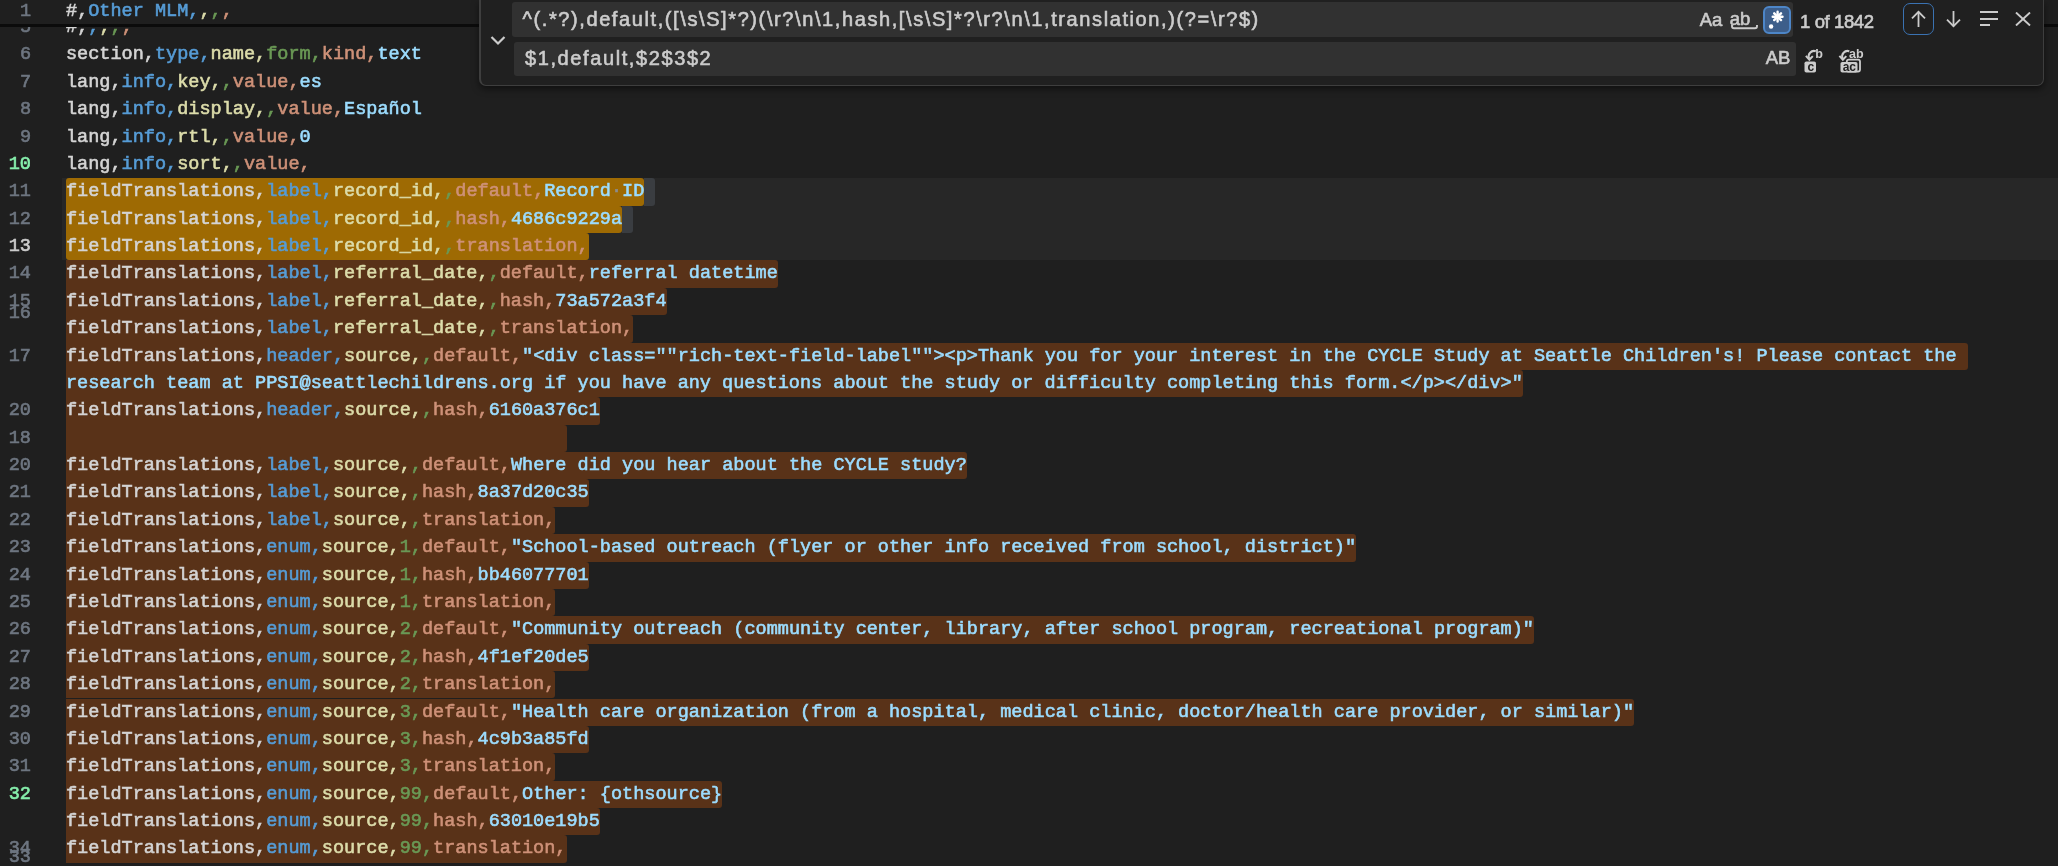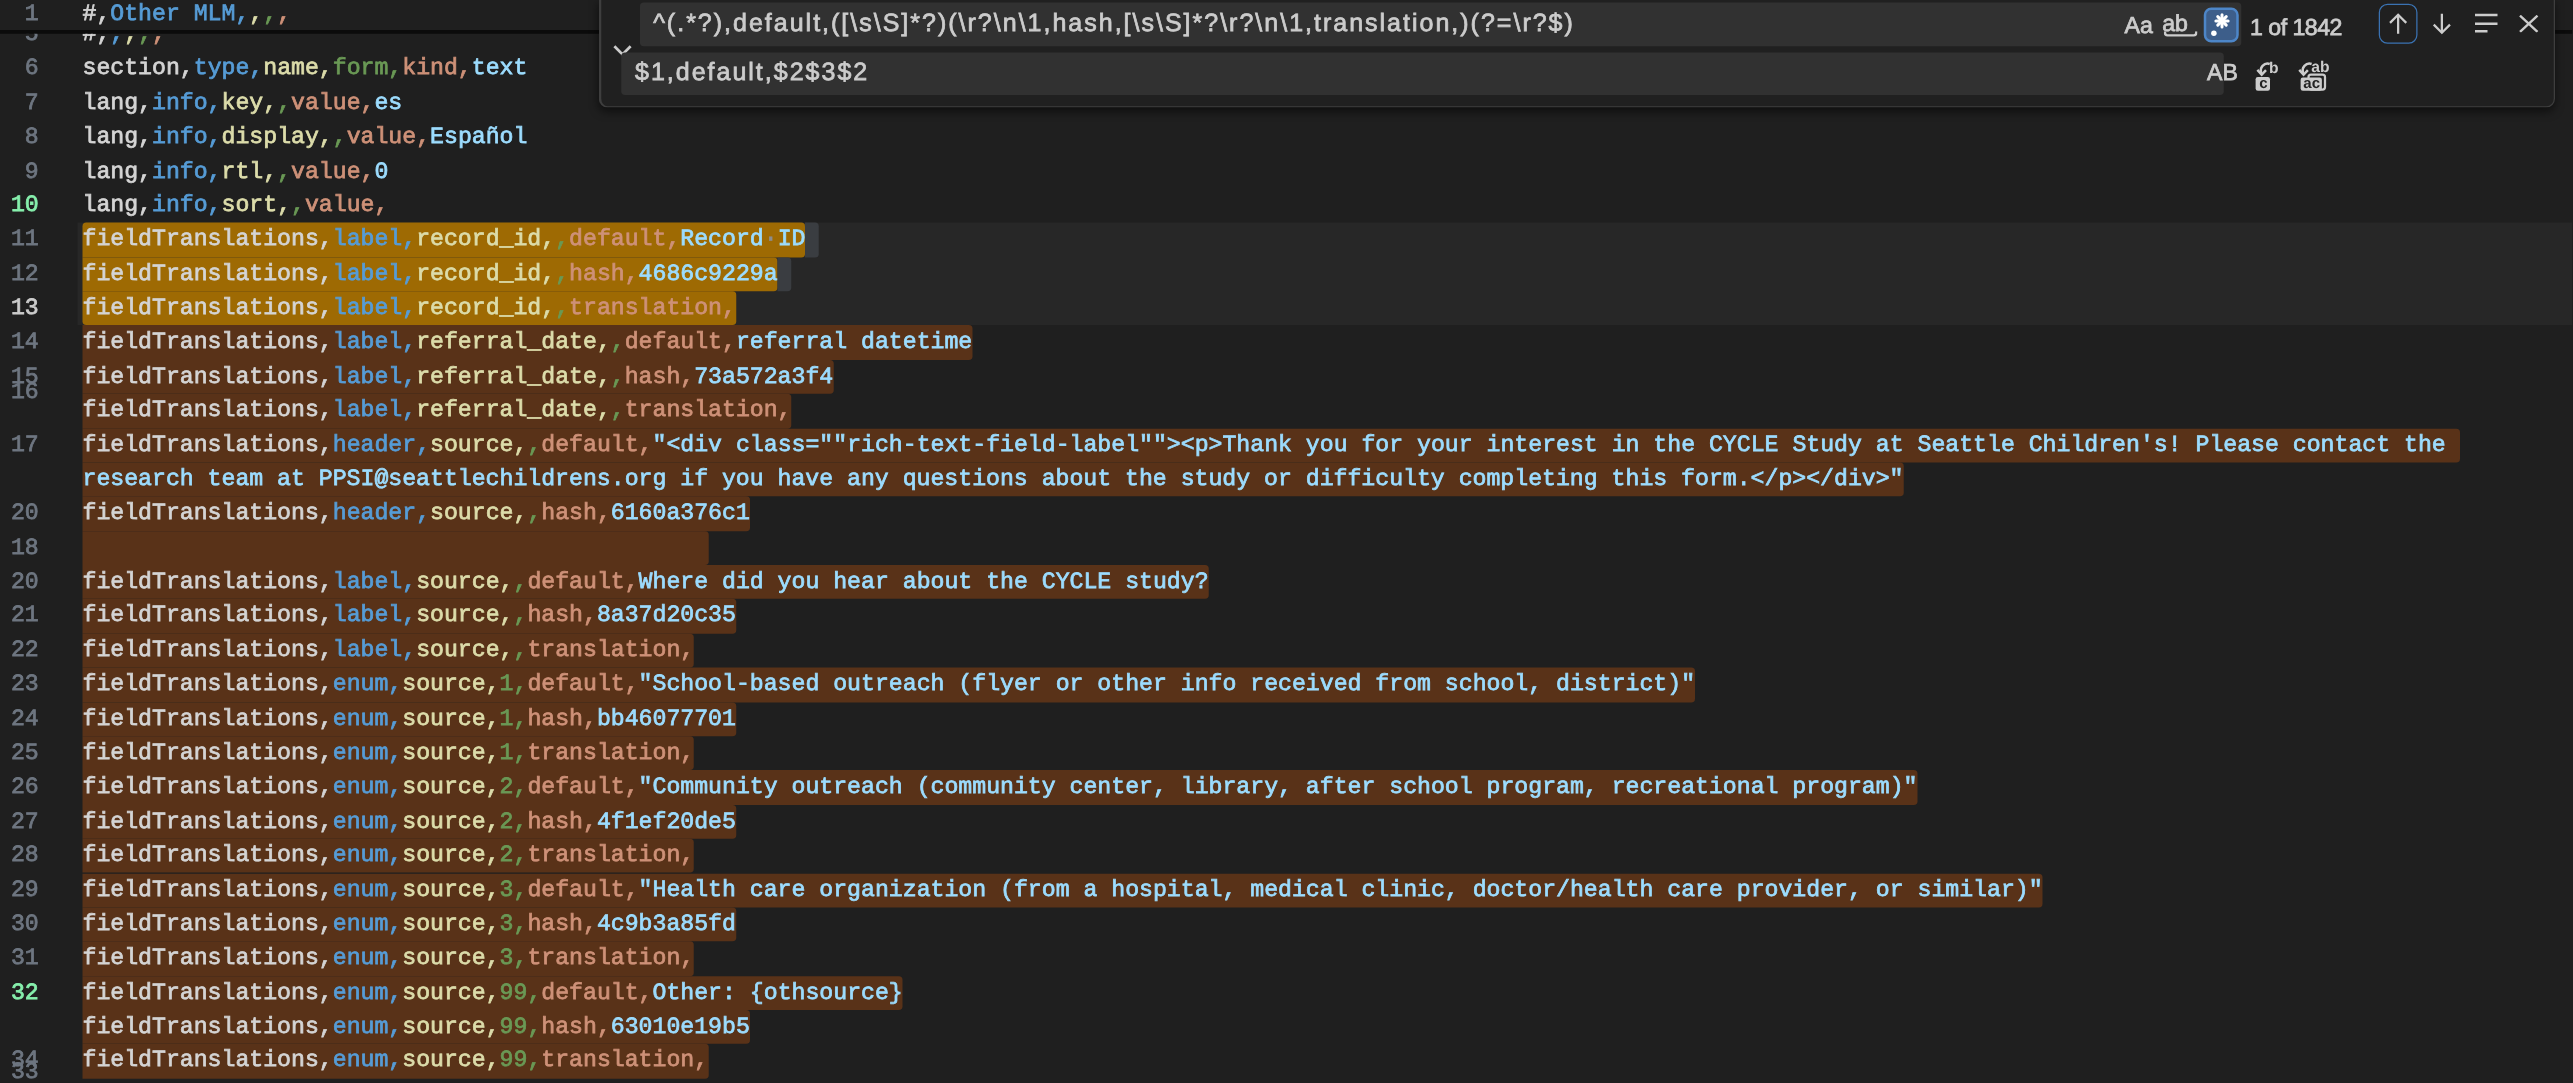--- a/index.html
+++ b/index.html
@@ -155,21 +155,21 @@
       </svg>
       <div style="position:absolute;left:1498.7px;top:11.4px;width:18.7px;height:2.1px;background:#cccccc"></div>
       <div style="position:absolute;left:1498.7px;top:17.7px;width:18.7px;height:2.1px;background:#cccccc"></div>
       <div style="position:absolute;left:1498.7px;top:23.9px;width:10.6px;height:2.1px;background:#cccccc"></div>
       <svg style="position:absolute;left:1534px;top:12.3px" width="16" height="14" viewBox="0 0 16 14">
         <g stroke="#cccccc" stroke-width="1.9">
           <line x1="1" y1="0.5" x2="15" y2="13.5"></line>
           <line x1="15" y1="0.5" x2="1" y2="13.5"></line>
         </g>
       </svg>
-      <div class="inp" style="left:16px;top:42px;height:34px">
+      <div class="inp" style="left:33px;top:42px;height:34px">
         <span class="itxt">$1,default,$2$3$2</span>
       </div>
       <div class="tgl" style="left:1283px;top:43px">AB</div>
       <svg style="position:absolute;left:1322.5px;top:47.5px" width="20" height="26" viewBox="0 0 20 26">
         <path d="M11.8 3.2 A5.4 5.4 0 0 0 5.2 10.6" fill="none" stroke="#cccccc" stroke-width="2"></path>
         <path d="M1.9 7.9 L5.35 11.8 L8.8 8.1" fill="none" stroke="#cccccc" stroke-width="2"></path>
         <text x="11.2" y="10" font-family="Liberation Sans" font-size="12.5" font-weight="bold" fill="#cccccc">b</text>
         <rect x="0.5" y="13.5" width="11.5" height="11" rx="1.8" fill="#cccccc"></rect>
         <text x="3.4" y="22.7" font-family="Liberation Sans" font-size="12" font-weight="bold" fill="#222222">c</text>
       </svg>

